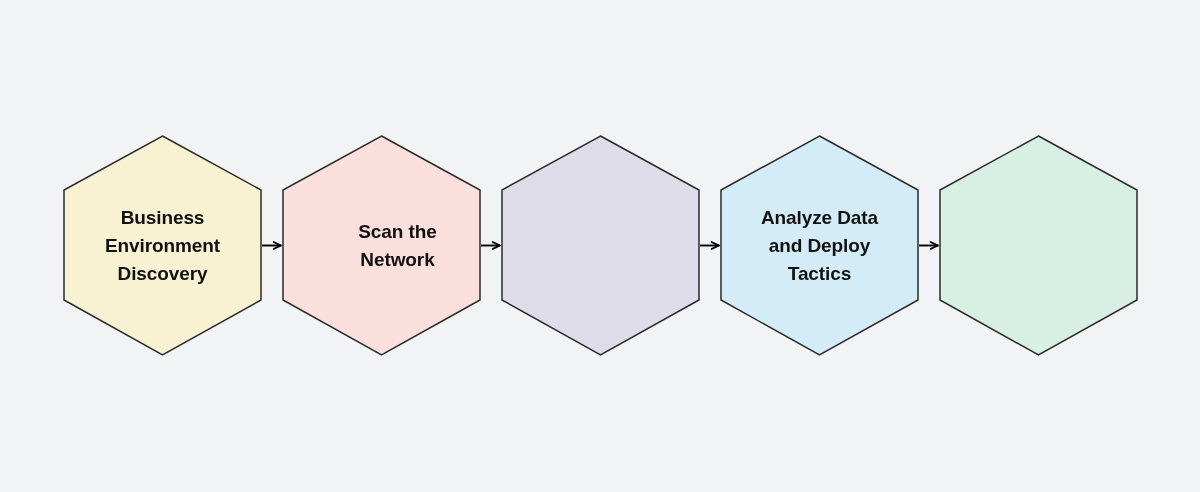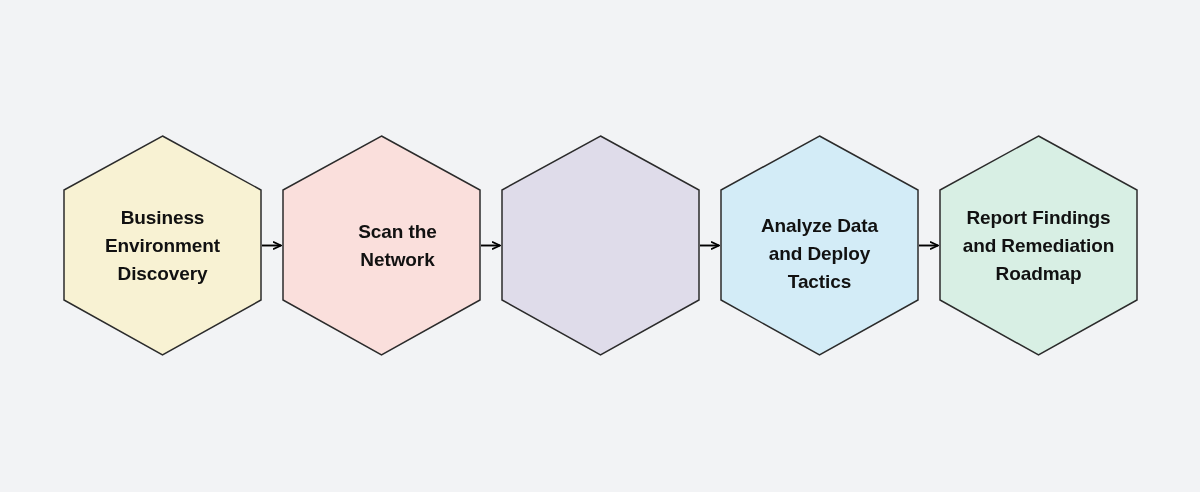--- a/index.html
+++ b/index.html
@@ -83,21 +83,18 @@
   </svg>
 
   <div class="hex-label" style="left:64px; top:136px; width:197px; height:219px;">Business
 Environment
 Discovery</div>
 
   <div class="hex-label" style="left:299px; top:136px; width:197px; height:219px;">Scan the
 Network</div>
 
 
-  <div class="hex-label" style="left:721px; top:144px; width:197px; height:219px;text-align:center;">Analyze Data
+  <div class="hex-label" style="left:721px; top:136px; width:197px; height:219px;text-align:center;">Analyze Data
 and Deploy
 Tactics</div>
 
-  <div class="hex-label" style="left:934px; top:136px; width:209px; height:219px;">Report Findings
-and Remediation
-Roadmap</div>
 
 </div>
 
 </body></html>

